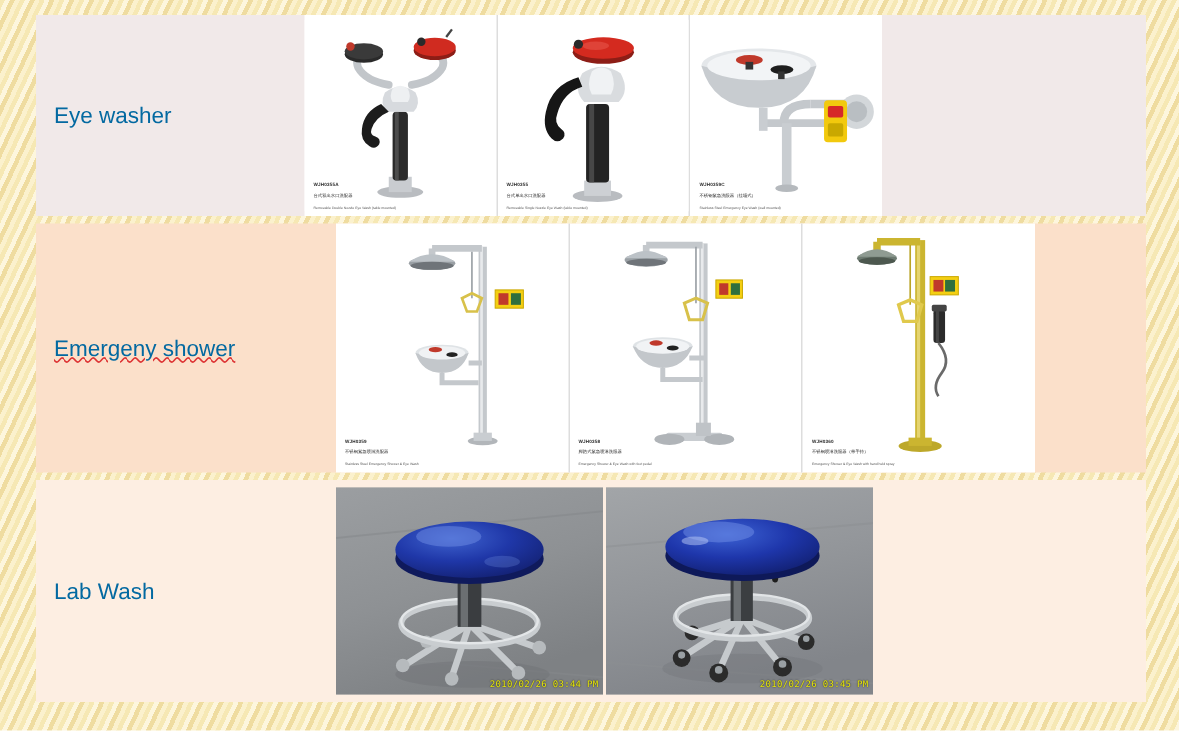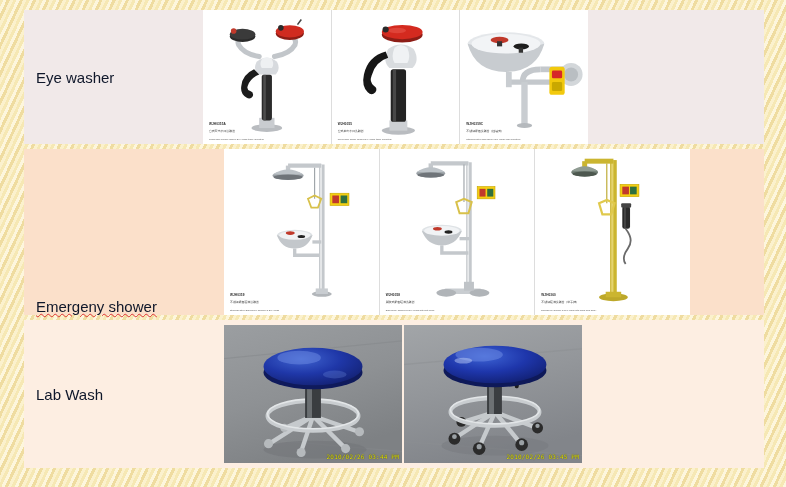--- a/index.html
+++ b/index.html
@@ -22,24 +22,24 @@
   }
   .row{display:flex;width:100%;}
   .row-eyewash{height:134px;}
   .row-shower{height:166px;}
   .row-stool{height:148px;}
   .gap{height:5px;width:100%;}
   .label-cell{
     width:180px;flex:0 0 180px;
     display:flex;align-items:center;
     padding-left:12px;box-sizing:border-box;
-    font-size:15px;color:#0f172a;
+    font-size:15px;color:#0369a1;
   }
   .lab-eyewash{background:#f1e9e9;}
-  .lab-shower{background:#fbe0ca;align-items:flex-end;}
+  .lab-shower{background:#fbe0ca;}
   .lab-stool{background:#fdeee2;}
   .content-cell{
     flex:1 1 auto;display:flex;align-items:center;justify-content:flex-start;
     box-sizing:border-box;
   }
   .cc-eyewash{background:#f1e9e9;}
   .cc-shower{background:#fbe0ca;}
   .cc-stool{background:#fdeee2;}
   .spell{
     text-decoration:underline;

